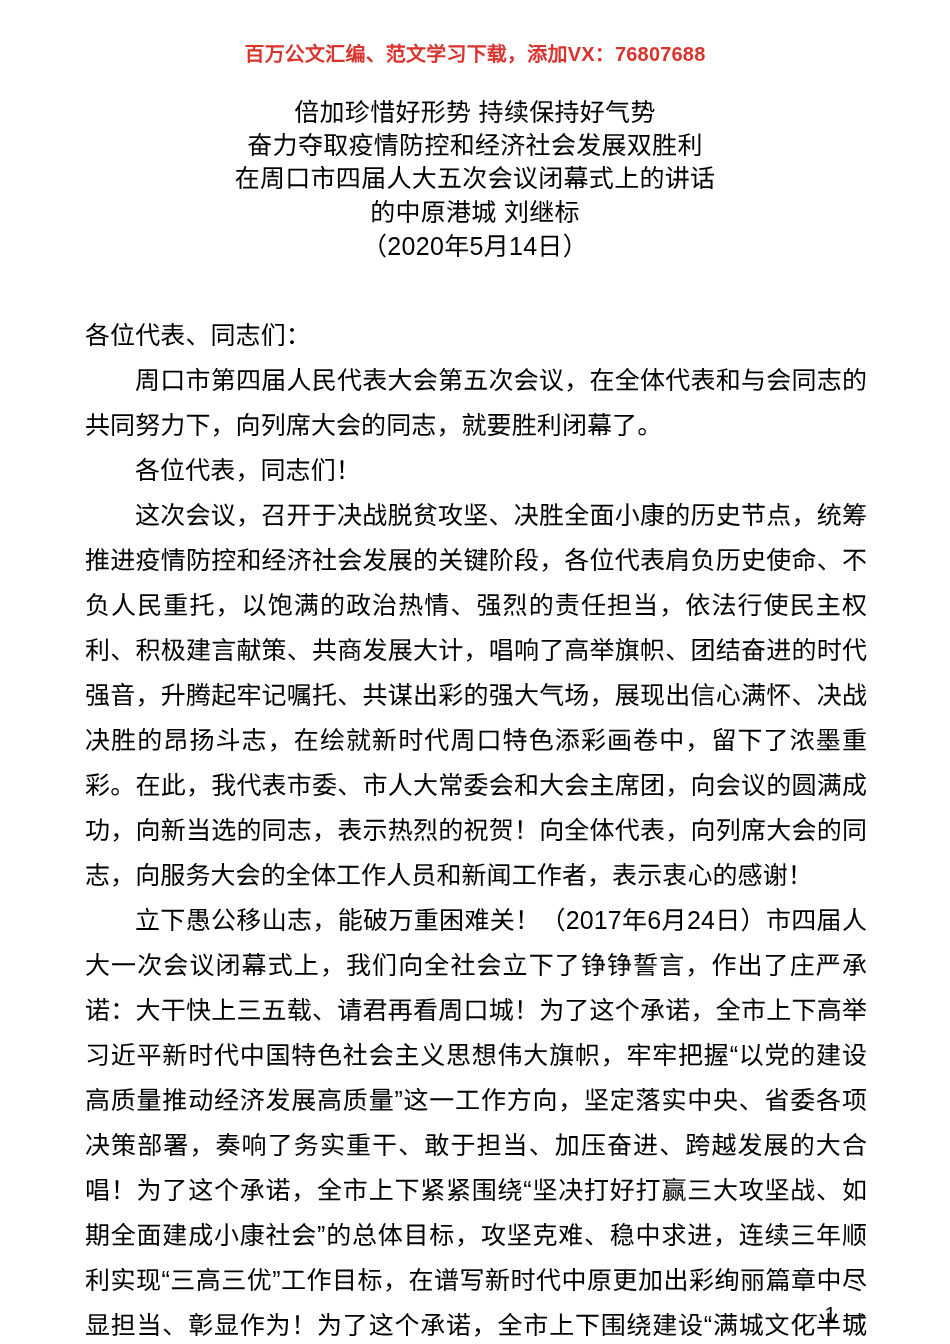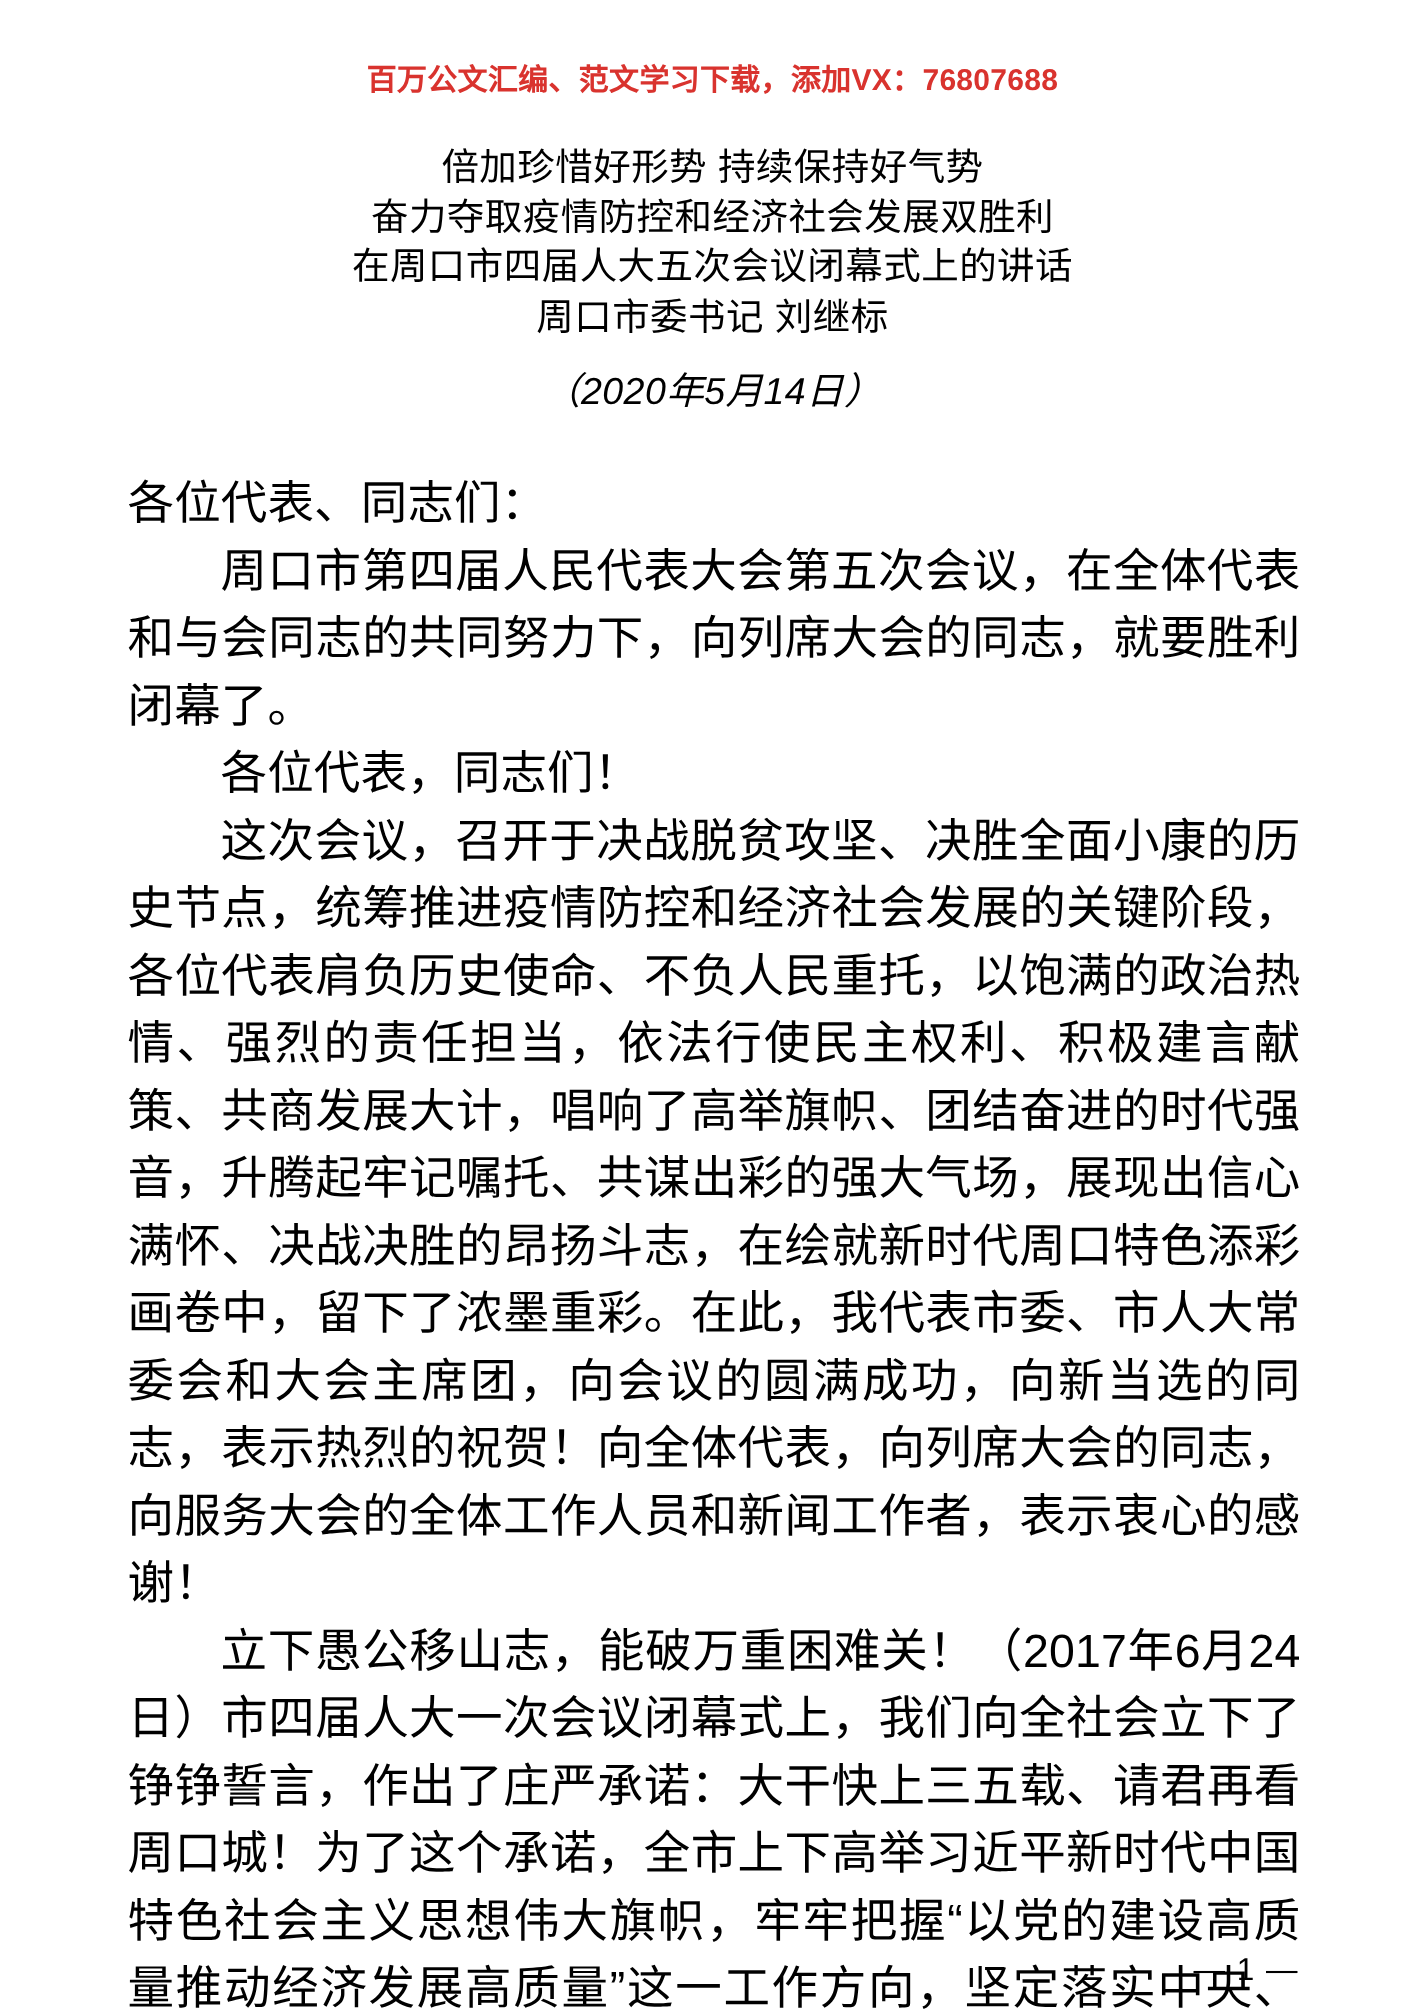--- a/index.html
+++ b/index.html
@@ -53,34 +53,33 @@
     color: #000;
     letter-spacing: 0.3px;
     white-space: nowrap;
   }
 
   .title-line.byline {
     margin-top: 1px;
   }
 
   .title-line.datestamp {
-    margin-top: 16px;
-    font-style: italic;
+    margin-top: 1px;
   }
 
   
   .body-block {
     position: absolute;
     top: 313px;
     left: 85px;
     width: 782px;
   }
 
   .para {
-    font-size: 31px;
+    font-size: 25px;
     line-height: 45px;
     font-weight: 400;
     color: #000;
     text-align: justify;
     text-justify: inter-character;
     margin: 0;
     letter-spacing: 0.1px;
     word-break: break-all;
   }
 
@@ -112,21 +111,21 @@
 <body>
 
 <div class="page">
 
   <div class="promo-banner">百万公文汇编、范文学习下载，添加VX：76807688</div>
 
   <div class="title-block">
     <div class="title-line">倍加珍惜好形势  持续保持好气势</div>
     <div class="title-line">奋力夺取疫情防控和经济社会发展双胜利</div>
     <div class="title-line">在周口市四届人大五次会议闭幕式上的讲话</div>
-    <div class="title-line byline">周口市委书记  刘继标</div>
+    <div class="title-line byline">的中原港城  刘继标</div>
     <div class="title-line datestamp">（2020年5月14日）</div>
   </div>
 
   <div class="body-block">
 
     <p class="para">各位代表、同志们：</p>
 
     <p class="para indent">周口市第四届人民代表大会第五次会议，在全体代表和与会同志的共同努力下，向列席大会的同志，就要胜利闭幕了。</p>
 
     <p class="para indent">各位代表，同志们！</p>

